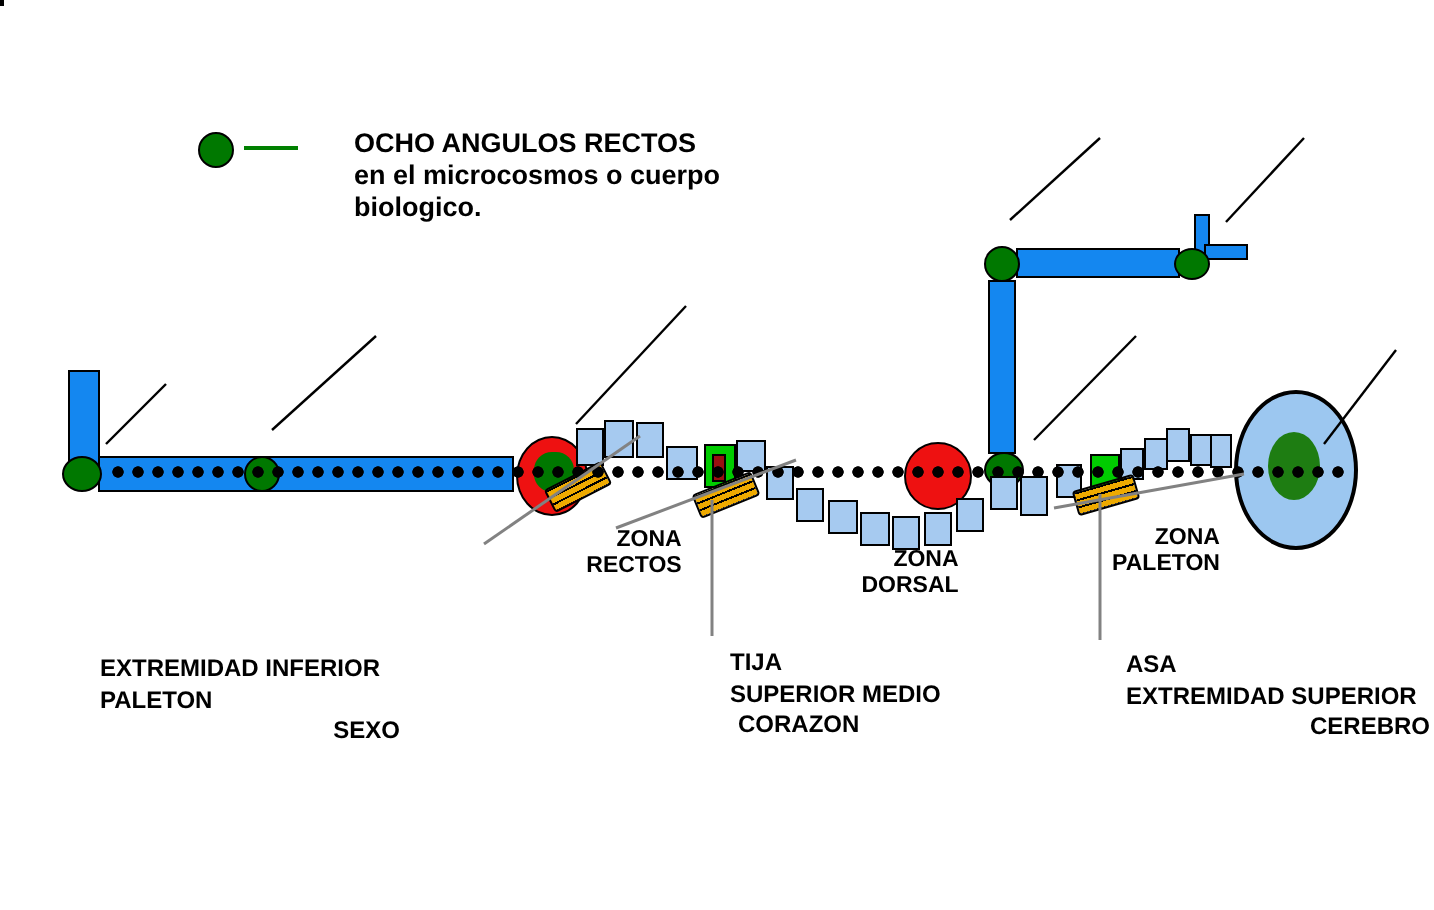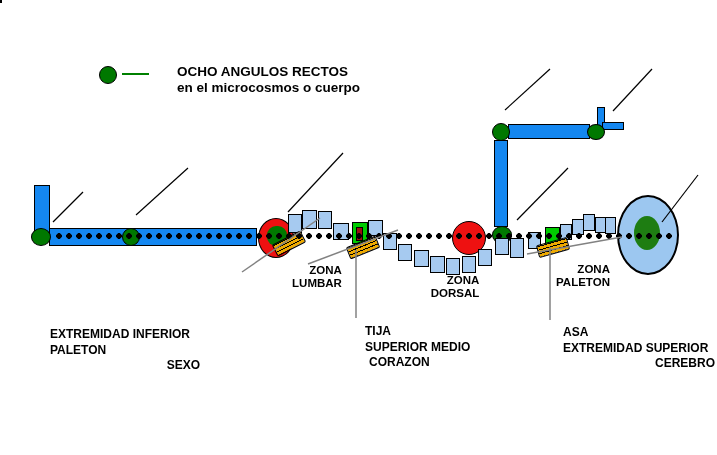--- a/index.html
+++ b/index.html
@@ -29,30 +29,31 @@
 
 <div class="canvas" id="cv">
 
   <div class="corner"></div>
 
   <span class="legend-dot"></span>
   <span class="legend-line"></span>
   <div class="legend-text">
     <div>OCHO ANGULOS RECTOS</div>
     <div>en el microcosmos o cuerpo</div>
+    <div>biologico.</div>
   </div>
 
   <div class="head"></div>
   <div class="head-inner"></div>
 
   <div class="dots"></div>
 
   <div class="zone" style="left:317px;top:264px;">
     <div>ZONA</div>
-    <div>LUMBAR</div>
+    <div>RECTOS</div>
   </div>
   <div class="zone" style="left:455px;top:274px;">
     <div>ZONA</div>
     <div>DORSAL</div>
   </div>
   <div class="zone" style="left:583px;top:263px;">
     <div>ZONA</div>
     <div>PALETON</div>
   </div>
 

